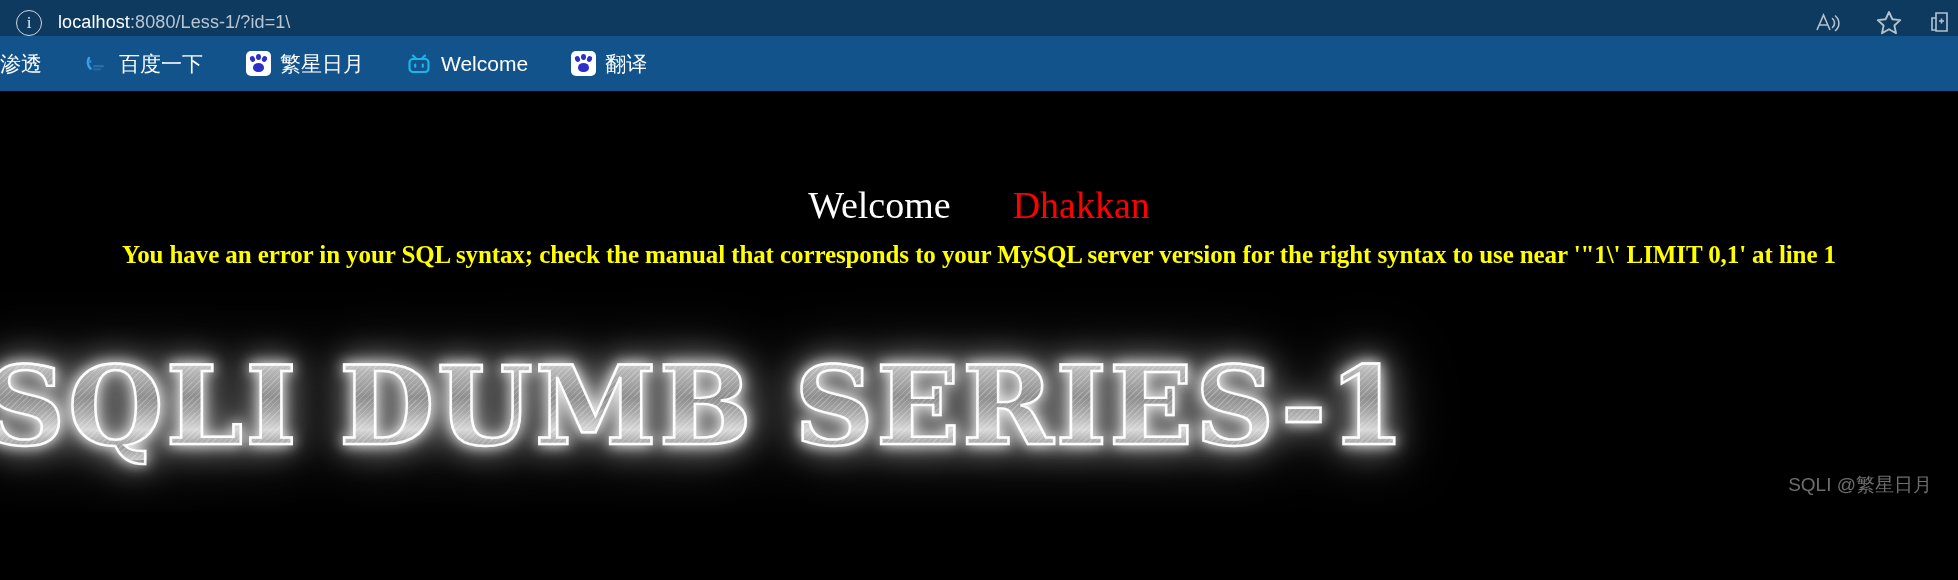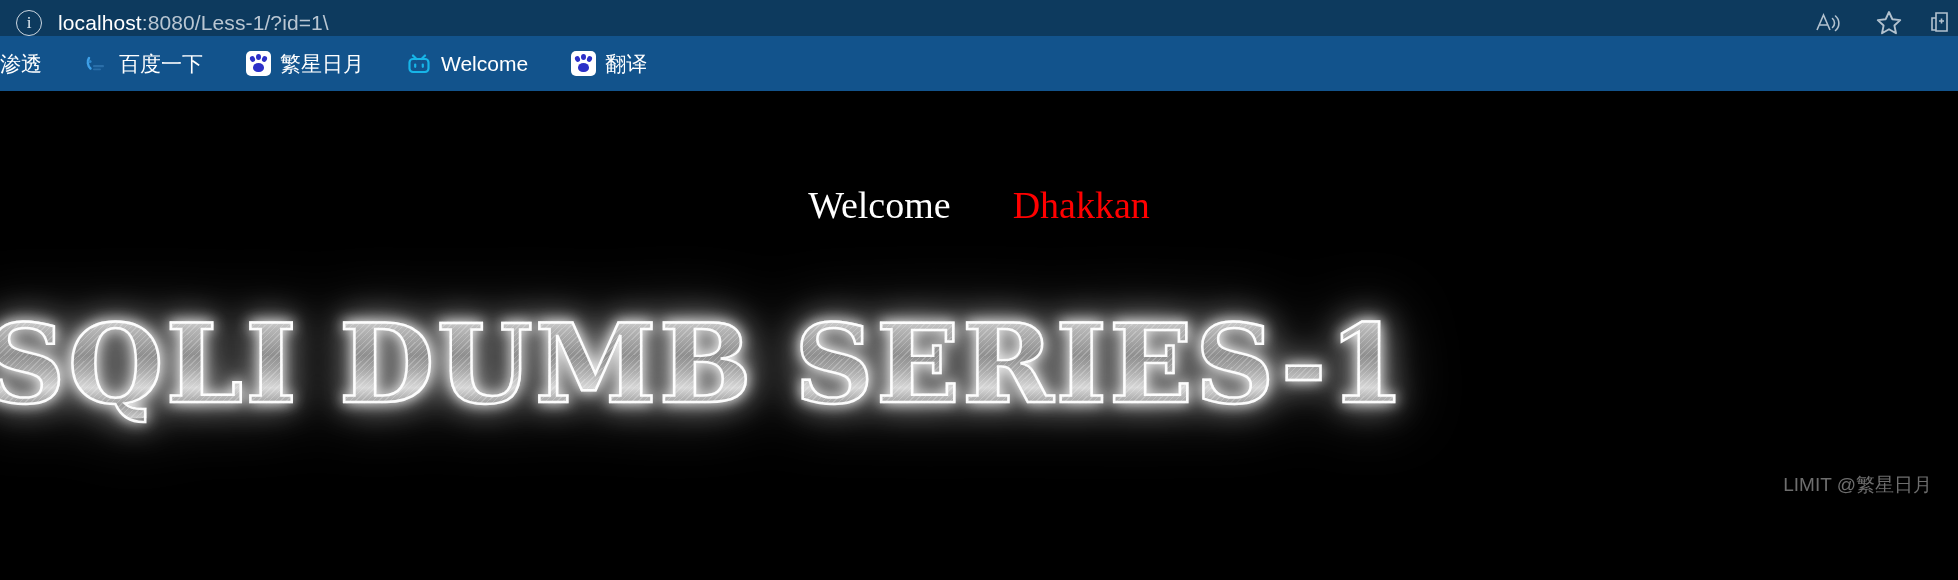--- a/index.html
+++ b/index.html
@@ -42,21 +42,21 @@
     font-size: 17px;
     font-family: "Liberation Serif", serif;
     display: flex;
     align-items: center;
     justify-content: center;
     line-height: 1;
     padding-bottom: 1px;
     box-sizing: border-box;
   }
   .url-text {
-    font-size: 21px;
+    font-size: 18px;
     color: #b9c6d2;
     letter-spacing: 0.1px;
     white-space: nowrap;
     flex: 1 1 auto;
   }
   .url-text .host { color: #ffffff; }
   .toolbar-right {
     display: flex;
     align-items: center;
     gap: 0px;
@@ -313,19 +313,20 @@
   </div>
 
 </div>
 
 <div class="page">
 
   <div class="welcome-line">
     <span class="welcome-word">Welcome</span><span class="user-word">Dhakkan</span>
   </div>
 
+  <div class="sql-error">You have an error in your SQL syntax; check the manual that corresponds to your MySQL server version for the right syntax to use near '"1\' LIMIT 0,1' at line 1</div>
 
   <div class="logo-wrap">
     <div class="logo-text">SQLI DUMB SERIES-1</div>
   </div>
 
-  <div class="watermark">LIMIT @繁星日月</div>
+  <div class="watermark">SQLI @繁星日月</div>
 </div>
 
 </body></html>

